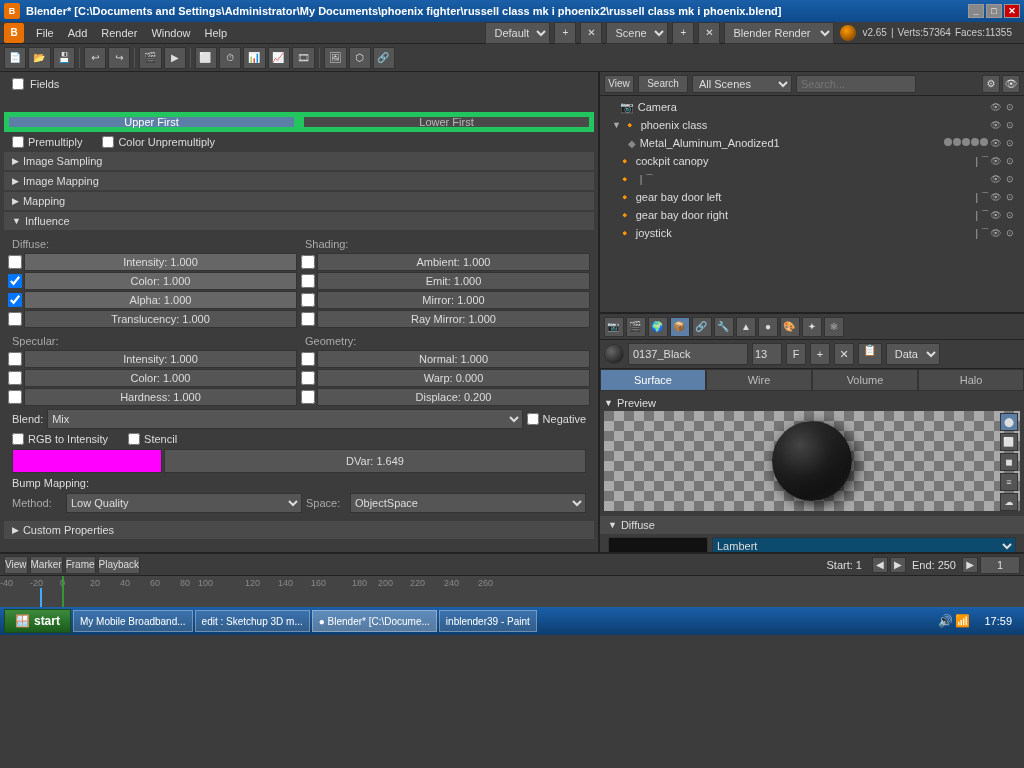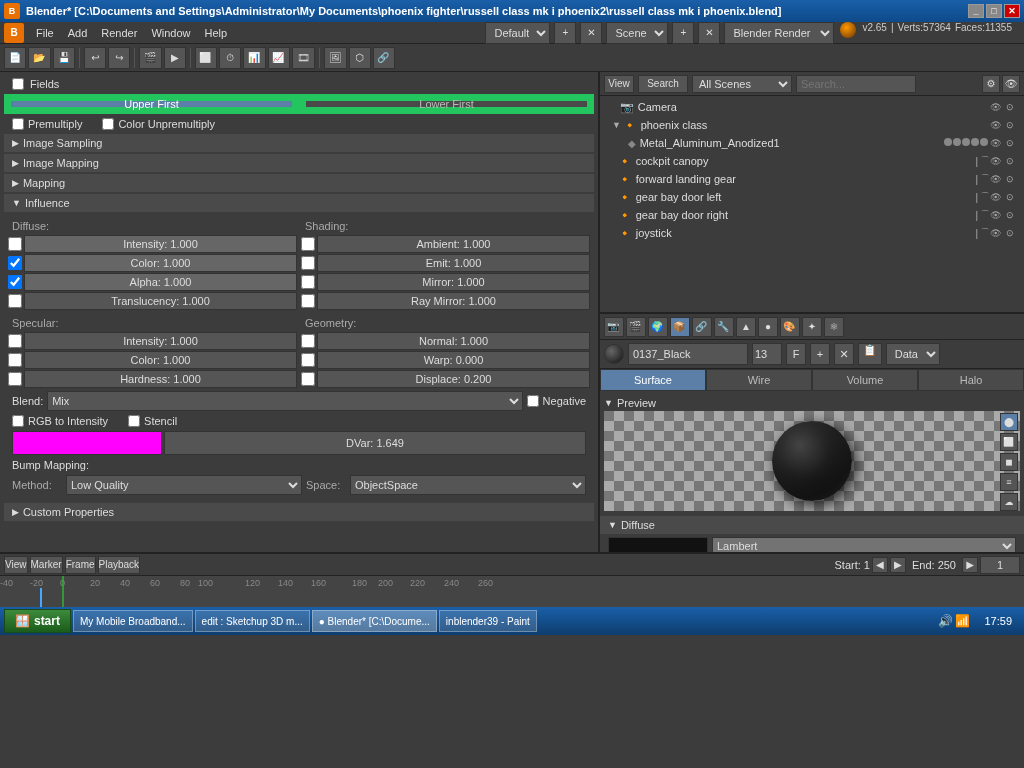--- a/index.html
+++ b/index.html
@@ -134,21 +134,22 @@
     .two-btn-row {
       display: flex;
       margin: 2px 0;
     }
     .half-btn {
       flex: 1;
       height: 20px;
       display: flex; align-items: center; justify-content: center;
       cursor: pointer;
       font-size: 11px;
-      border: 7px solid #22c55e;
+      border: 5px solid #22c55e;
+      margin-top: 18px;
     }
     .half-btn.active { background: #5b7fa6; color: white; }
     .half-btn.inactive { background: #4a4a4a; color: #bbb; }
 
     
     .influence-section {
       padding: 4px;
     }
     .two-col {
       display: flex;
@@ -391,21 +392,21 @@
     .prop-field-row {
       display: flex; align-items: center;
       padding: 2px 8px; gap: 4px;
     }
     .field-black {
       width: 100px; height: 18px;
       background: #111; border: 1px solid #333;
     }
     .lambert-select {
       flex: 1; height: 18px;
-      background: #737373; border: 1px solid #333;
+      background: #0c4a6e; border: 1px solid #333;
       color: #ddd; font-size: 11px;
     }
 
     
     .timeline-bar {
       height: 55px;
       background: #3a3a3a;
       border-top: 2px solid #222;
       display: flex;
       flex-direction: column;
@@ -488,21 +489,21 @@
 </div>
 
 <div class="menu-bar">
   <div style="width:20px;height:20px;background:#e87000;border-radius:2px;display:flex;align-items:center;justify-content:center;color:white;font-weight:bold;font-size:10px;margin-right:4px;">B</div>
   <div class="menu-item">File</div>
   <div class="menu-item">Add</div>
   <div class="menu-item">Render</div>
   <div class="menu-item">Window</div>
   <div class="menu-item">Help</div>
   <div style="flex:1"></div>
-  <div style="display:flex;gap:4px;padding:0 8px;font-size:11px;color:#ddd;">
+  <div style="display:flex;align-items:center;gap:4px;padding:0 8px;font-size:11px;color:#ddd;">
     <select class="toolbar-dropdown"><option>Default</option></select>
     <div class="toolbar-btn">+</div>
     <div class="toolbar-btn">✕</div>
     <select class="toolbar-dropdown"><option>Scene</option></select>
     <div class="toolbar-btn">+</div>
     <div class="toolbar-btn">✕</div>
     <select class="toolbar-dropdown" style="width:110px"><option>Blender Render</option></select>
     <div style="width:16px;height:16px;background:radial-gradient(circle at 40% 35%,#f90,#630);border-radius:50%;margin:0 2px;"></div>
     <span style="font-size:10px;color:#ccc;">v2.65</span>
     <span style="font-size:10px;color:#ccc;"> | </span>
@@ -796,21 +797,20 @@
           <span style="color:#aaa;margin-left:4px;font-size:10px;">|</span>
           <span style="color:#aaa;margin-left:2px;font-size:10px;">⌒</span>
           <div class="tree-vis-icons">
             <span class="vis-icon">👁</span>
             <span class="vis-icon">⊙</span>
           </div>
         </div>
 
         <div class="tree-item" style="padding-left:16px;">
           <span style="color:#b06000;margin-right:4px;">🔸</span>
-          <span class="tree-label">forward landing gear</span>
           <span style="color:#aaa;margin-left:4px;font-size:10px;">|</span>
           <span style="color:#aaa;margin-left:2px;font-size:10px;">⌒</span>
           <div class="tree-vis-icons">
             <span class="vis-icon">👁</span>
             <span class="vis-icon">⊙</span>
           </div>
         </div>
 
         <div class="tree-item" style="padding-left:16px;">
           <span style="color:#b06000;margin-right:4px;">🔸</span>
@@ -917,21 +917,21 @@
   </div>
 </div>
 
 <div class="timeline-bar">
   <div class="timeline-header">
     <div class="outliner-btn">View</div>
     <div class="outliner-btn">Marker</div>
     <div class="outliner-btn">Frame</div>
     <div class="outliner-btn">Playback</div>
     <div style="flex:1;"></div>
-    <span style="font-size:11px;color:#ddd;margin:0 0;">Start: 1</span>
+    <span style="font-size:11px;color:#ddd;margin:0 8px;">Start: 1</span>
     <div style="width:16px;height:16px;background:#555;border:1px solid #333;display:flex;align-items:center;justify-content:center;cursor:pointer;font-size:10px;">◀</div>
     <div style="width:16px;height:16px;background:#555;border:1px solid #333;display:flex;align-items:center;justify-content:center;cursor:pointer;font-size:10px;">▶</div>
     <span style="font-size:11px;color:#ddd;margin:0 4px;">End: 250</span>
     <div style="width:16px;height:16px;background:#555;border:1px solid #333;display:flex;align-items:center;justify-content:center;cursor:pointer;font-size:10px;">▶</div>
     <input type="text" value="1" style="width: 40px; height: 18px; background: rgb(85, 85, 85); border: 1px solid rgb(51, 51, 51); color: rgb(221, 221, 221); font-size: 11px; text-align: center;">
   </div>
   <div class="timeline-content">
 
     <div style="position:absolute;top:0;left:0;right:0;bottom:0;display:flex;align-items:flex-start;">
       <div style="position:absolute;left:40px;top:12px;width:2px;height:100%;background:#4af;"></div>

